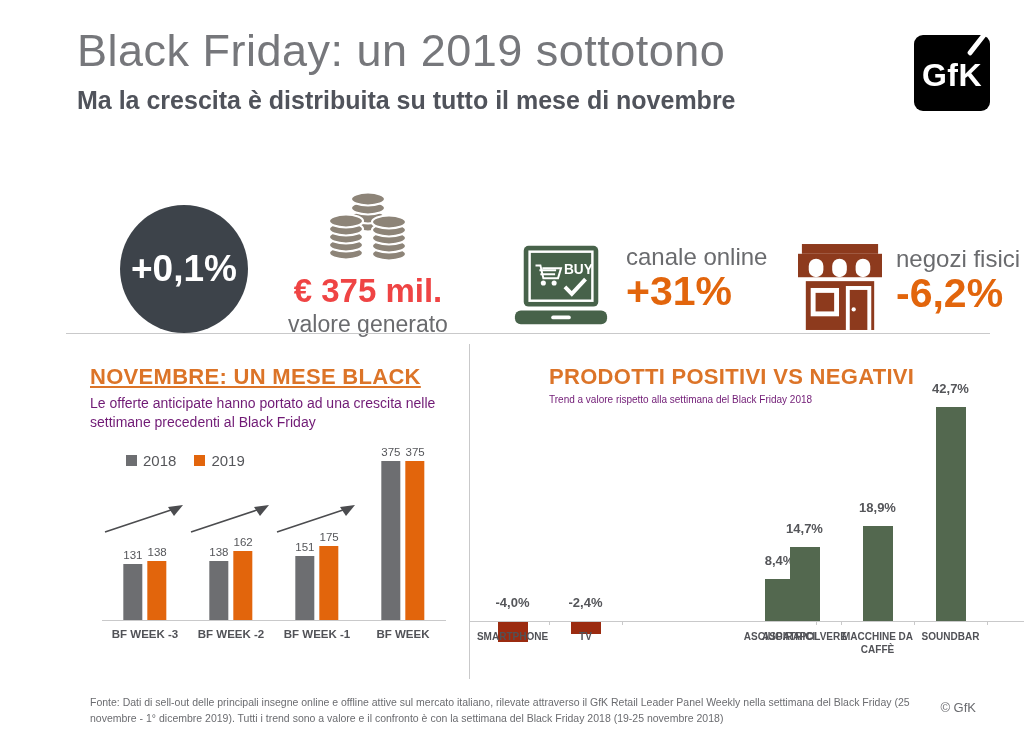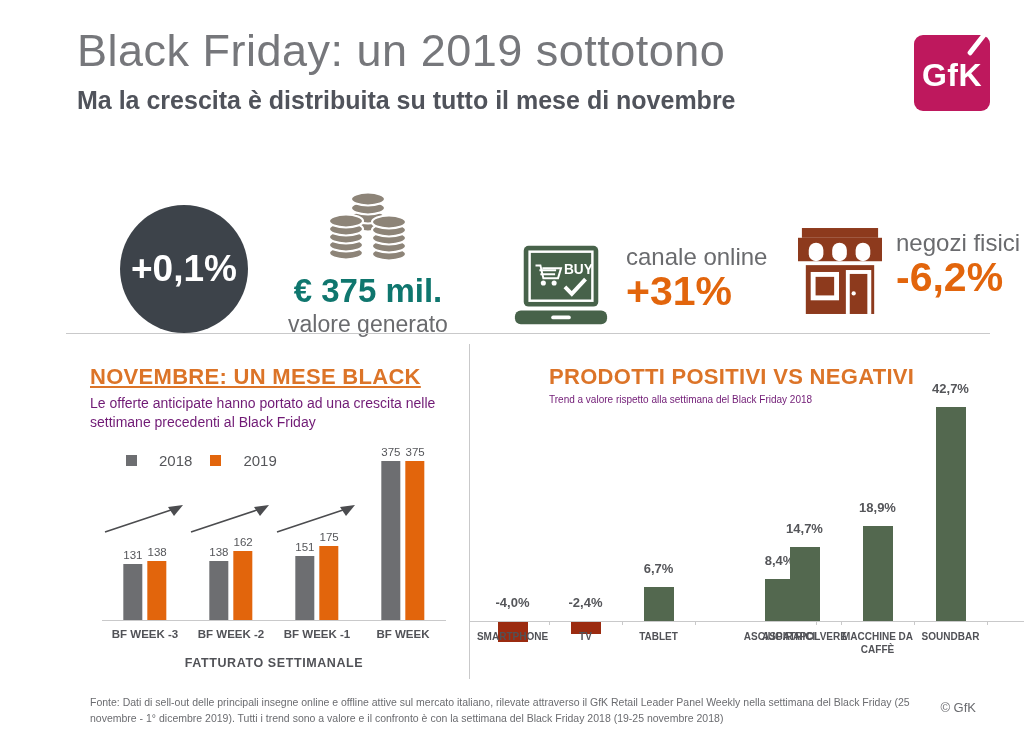--- a/index.html
+++ b/index.html
@@ -4,51 +4,51 @@
 <style>
   * { margin:0; padding:0; box-sizing:border-box; }
   html,body { background:#ffffff; }
   body { font-family:"Liberation Sans", sans-serif; }
   .page { position:relative; width:1024px; height:756px; background:#fff; overflow:hidden;padding-left:32px; }
 
   
   .header { position:relative; padding:26px 34px 0 45px; height:121px; }
   .main-title { font-size:45px; font-weight:300; color:#76777b; letter-spacing:0.5px; line-height:1.12; }
   .sub-title { margin-top:10px; font-size:25px; font-weight:700; color:#50535b; }
-  .logo { position:absolute; top:35px; right:34px; width:76px; height:76px; background:#be185d; border-radius:9px; display:flex; align-items:center; justify-content:center; }
+  .logo { position:absolute; top:35px; right:34px; width:76px; height:76px; background:#000000; border-radius:9px; display:flex; align-items:center; justify-content:center; }
   .logo-text { color:#fff; font-size:32px; font-weight:700; letter-spacing:0.5px; padding-top:4px; }
   .logo-slash { position:absolute; top:-9px; right:9px; width:5px; height:32px; background:#fff; border-radius:2px; transform:rotate(38deg); }
 
   
   .stats { position:relative; height:158px; margin-top:42px; }
   .stat-circle { position:absolute; left:88px; top:42px; width:128px; height:128px; border-radius:50%; background:#3d434a; display:flex; align-items:center; justify-content:center; }
   .stat-circle span { color:#fff; font-size:37px; font-weight:700; }
   .stat-value { position:absolute; left:238px; top:26px; width:196px; text-align:center; }
-  .stat-amount { margin-top:5px; font-size:33px; font-weight:700; color:#0f766e; }
+  .stat-amount { margin-top:5px; font-size:33px; font-weight:700; color:#ef4444; }
   .stat-caption { margin-top:1px; font-size:23px; color:#6a6b6e; }
   .stat-online { position:absolute; left:478px; top:78px; display:flex; }
-  .stat-physical { position:absolute; left:766px; top:64px; display:flex; }
+  .stat-physical { position:absolute; left:766px; top:80px; display:flex; }
   .stat-text { margin-left:14px; display:flex; flex-direction:column; padding-top:2px; }
   .stat-label { font-size:24px; color:#6a6b6e; }
   .stat-num { font-size:41px; font-weight:700; color:#e2650c; line-height:1.02; }
 
   
   .charts { position:relative; margin:12px 34px 0; height:352px; border-top:1px solid #c9c9ca; }
   .vdivider { position:absolute; left:403px; top:10px; bottom:6px; width:1px; background:#c9c9ca; }
   .sec-title { position:absolute; font-size:22px; font-weight:700; color:#dc7428; letter-spacing:0.3px; }
   .sec-sub { position:absolute; font-size:14px; color:#701a75; line-height:1.35; }
   .left-title { left:24px; top:30px;text-decoration:underline; }
   .left-sub { left:24px; top:60px; width:372px; }
   .right-title { left:483px; top:30px; }
   .right-sub { left:483px; top:59px; width:470px; font-size:10px; }
 
   
   .wplot { position:absolute; left:36px; top:102px; width:344px; height:185px; border-bottom:1px solid #c9c9ca; display:flex; }
   .wlegend { position:absolute; left:24px; top:16px; display:flex; gap:18px; }
-  .wleg-item { display:flex; align-items:center; gap:22px; font-size:15px; color:#55565a; }
+  .wleg-item { display:flex; align-items:center; gap:6px; font-size:15px; color:#55565a; }
   .wleg-box { width:11px; height:11px; display:inline-block; }
   .wgroup { width:86px; position:relative; height:100%; }
   .wbars { position:absolute; bottom:0; left:50%; transform:translateX(-50%); display:flex; gap:5px; align-items:flex-end; }
   .wwrap { display:flex; flex-direction:column; align-items:center; }
   .wval { font-size:11.5px; color:#55565a; margin-bottom:3px; }
   .wbar { width:19px; }
   .warrow { position:absolute; top:62px; left:50%; transform:translateX(-50%); }
   .wxlabels { position:absolute; left:36px; top:294px; width:344px; display:flex; }
   .wxlab { width:86px; text-align:center; font-size:11.5px; font-weight:700; color:#515257; }
   .waxis-title { position:absolute; left:36px; top:322px; width:344px; text-align:center; font-size:12.5px; font-weight:700; color:#515257; letter-spacing:0.6px; }
@@ -227,41 +227,35 @@
             </div>
           </div>
         </div>
       </div>
     <div class="wxlabels" id="weekly-xlabels">
         <div class="wxlab">BF WEEK -3</div>
         <div class="wxlab">BF WEEK -2</div>
         <div class="wxlab">BF WEEK -1</div>
         <div class="wxlab">BF WEEK</div>
       </div>
-    <div class="waxis-title">FATTURATO SETTIMANALE</div>
 
     <div class="sec-title right-title">PRODOTTI POSITIVI VS NEGATIVI</div>
     <div class="sec-sub right-sub">Trend a valore rispetto alla settimana del Black Friday 2018</div>
     <div class="pplot" id="products-plot">
       <div class="paxis"></div>
     <div class="pcol" style="left: 0px;">
           <div class="pbar" style="height: 20px; top: 216px; background: rgb(155, 43, 16);"></div>
           <div class="pval" style="top: 189px;">-4,0%</div>
           <div class="pcat">SMARTPHONE</div>
         </div>
         <div class="pcol" style="left: 73px;">
           <div class="pbar" style="height: 12px; top: 216px; background: rgb(155, 43, 16);"></div>
           <div class="pval" style="top: 189px;">-2,4%</div>
           <div class="pcat">TV</div>
         </div>
-        <div class="pcol" style="left: 146px;">
-          <div class="pbar" style="height: 34px; top: 181px; background: rgb(83, 104, 79);"></div>
-          <div class="pval" style="top: 155px;">6,7%</div>
-          <div class="pcat">TABLET</div>
-        </div>
         <div class="pcol" style="left: 219px; margin-left: 48px;">
           <div class="pbar" style="height: 42px; top: 173px; background: rgb(83, 104, 79);"></div>
           <div class="pval" style="top: 147px;">8,4%</div>
           <div class="pcat">ASCIUGATRICI</div>
         </div>
         <div class="pcol" style="left: 292px;">
           <div class="pbar" style="height: 74px; top: 141px; background: rgb(83, 104, 79);"></div>
           <div class="pval" style="top: 115px;">14,7%</div>
           <div class="pcat">ASPIRAPOLVERE</div>
         </div>

